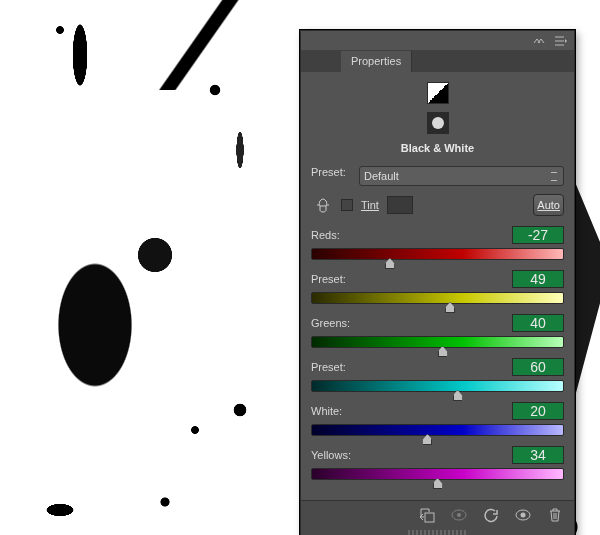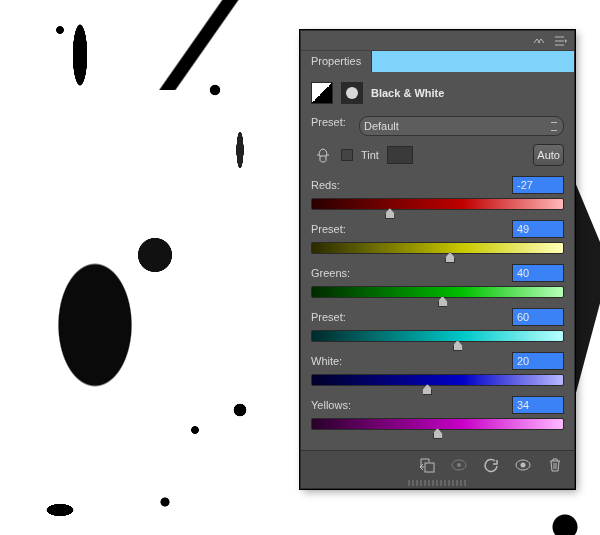--- a/index.html
+++ b/index.html
@@ -61,68 +61,68 @@
     height:20px;
     background:#535353;
     display:flex;
     align-items:center;
     justify-content:flex-end;
     padding:0 6px;
     gap:8px;
     border-bottom:1px solid #404040;
   }
   .tb-icon{width:14px;height:14px;display:flex;align-items:center;justify-content:center;color:#bbb;cursor:pointer;}
-  .tabrow{display:flex;background:#7dd3fc;}
+  .tabrow{display:flex;background:#404040;padding-left:40px;}
   .tab{
     padding:4px 10px 5px;
     background:#535353;
     color:#d8d8d8;
     font-size:11px;
     border-right:1px solid #333;
     position:relative;
     top:0;
   }
   .panelbody{padding:6px 10px 10px;}
-  .typerow{display:flex;align-items:center;gap:8px;padding:4px 0 8px;}
+  .typerow{display:flex;align-items:center;gap:8px;padding:4px 0 8px;flex-direction:column;}
   .icon-adj{
     width:22px;height:22px;border:1px solid #2a2a2a;background:linear-gradient(135deg,#fff 0 50%,#000 50% 100%);
   }
   .icon-mask{
     width:22px;height:22px;border:1px solid #2a2a2a;background:#2a2a2a;display:flex;align-items:center;justify-content:center;
   }
   .icon-mask::before{content:"";width:12px;height:12px;border-radius:50%;background:#d8d8d8;}
   .typelabel{font-weight:bold;color:#e8e8e8;}
   .row{display:flex;align-items:flex-start;gap:6px;margin:4px 0;}
   .label{width:42px;color:#d8d8d8;}
   select.preset{
-    flex:1;height:20px;background:#5d5d5d;color:#ddd;border:1px solid #333;border-radius:9px;padding:0 4px;font-size:11px;
+    flex:1;height:20px;background:#5d5d5d;color:#ddd;border:1px solid #333;border-radius:3px;padding:0 4px;font-size:11px;
     appearance:none;-webkit-appearance:none;
     background-image: linear-gradient(#5d5d5d,#5d5d5d);
   }
   .select-wrap{position:relative;flex:1;display:flex;}
   .select-wrap::after{
     content:"";position:absolute;right:4px;top:2px;width:12px;height:16px;
     background:
       linear-gradient(#bbb,#bbb) center 4px/6px 1px no-repeat,
       linear-gradient(#bbb,#bbb) center 12px/6px 1px no-repeat;
     clip-path: polygon(0 5px,50% 0,100% 5px,100% 11px,50% 16px,0 11px);
   }
-  .tintrow{display:flex;align-items:center;gap:8px;margin:8px 0 10px;padding-left:2px;}
+  .tintrow{display:flex;align-items:center;gap:8px;margin:8px 0 10px;padding-left:2px;text-decoration:underline;}
   .hand-icon{width:20px;height:16px;display:flex;align-items:center;color:#ccc;}
   .checkbox{width:12px;height:12px;border:1px solid #2a2a2a;background:#444;}
   .swatch{width:26px;height:18px;border:1px solid #2a2a2a;background:#3a3a3a;}
   .btn{
     height:22px;padding:0 3px;background:linear-gradient(#686868,#555);color:#e8e8e8;border:1px solid #2a2a2a;border-radius:4px;font-size:11px;cursor:pointer;
   }
   .spacer{flex:1;}
 
   .slider-block{margin:6px 0 10px;}
   .slider-top{display:flex;align-items:center;justify-content:space-between;margin-bottom:4px;}
   .value-box{
-    width:52px;height:18px;background:#3b82f6;border:1px solid #2a2a2a;color:#e8e8e8;text-align:left;padding:1px 4px;font-size:11px;
+    width:52px;height:18px;background:#15803d;border:1px solid #2a2a2a;color:#e8e8e8;text-align:center;padding:1px 4px;font-size:14px;
   }
   .track{
     position:relative;height:12px;border:1px solid #2a2a2a;border-radius:2px;
   }
   .thumb{
     position:absolute;top:9px;width:10px;height:11px;
     background:#bfbfbf;
     clip-path: polygon(50% 0,100% 55%,100% 100%,0 100%,0 55%);
     transform:translateX(-50%);
     border:1px solid #333;

